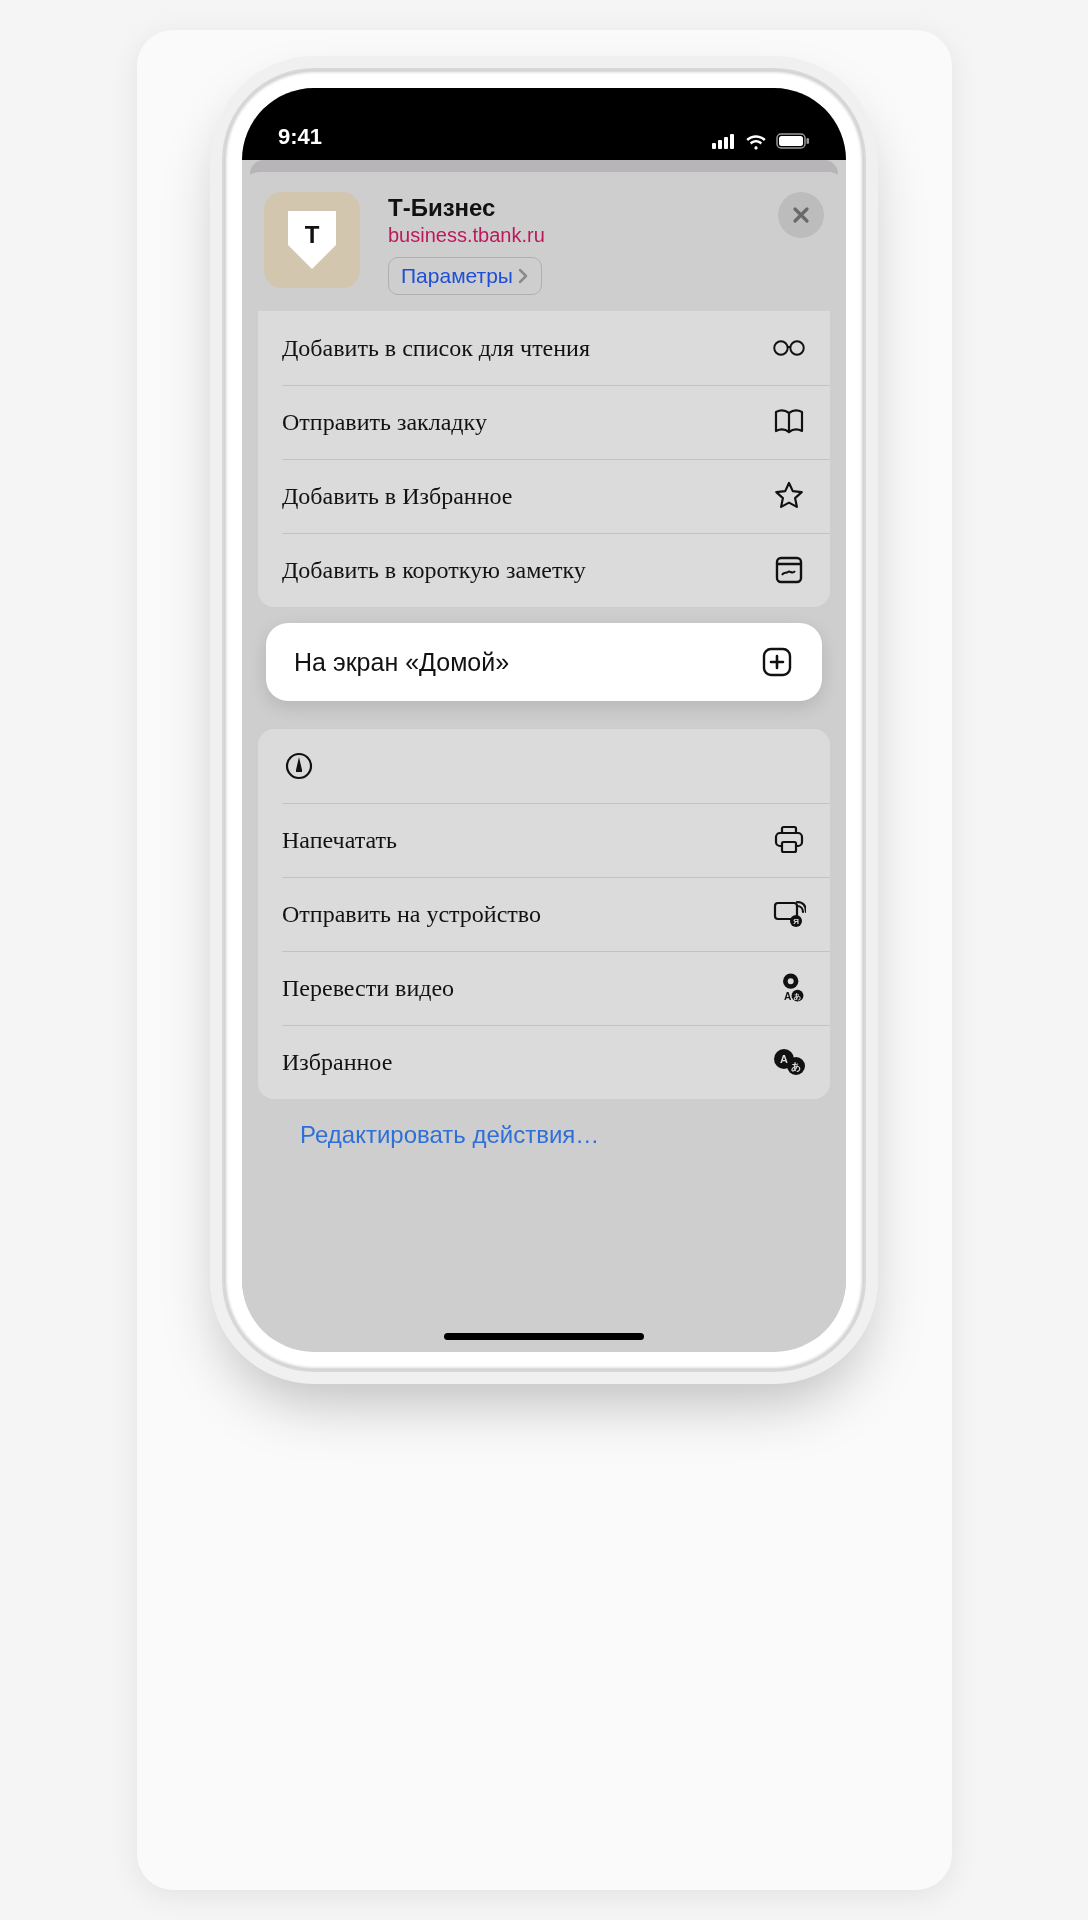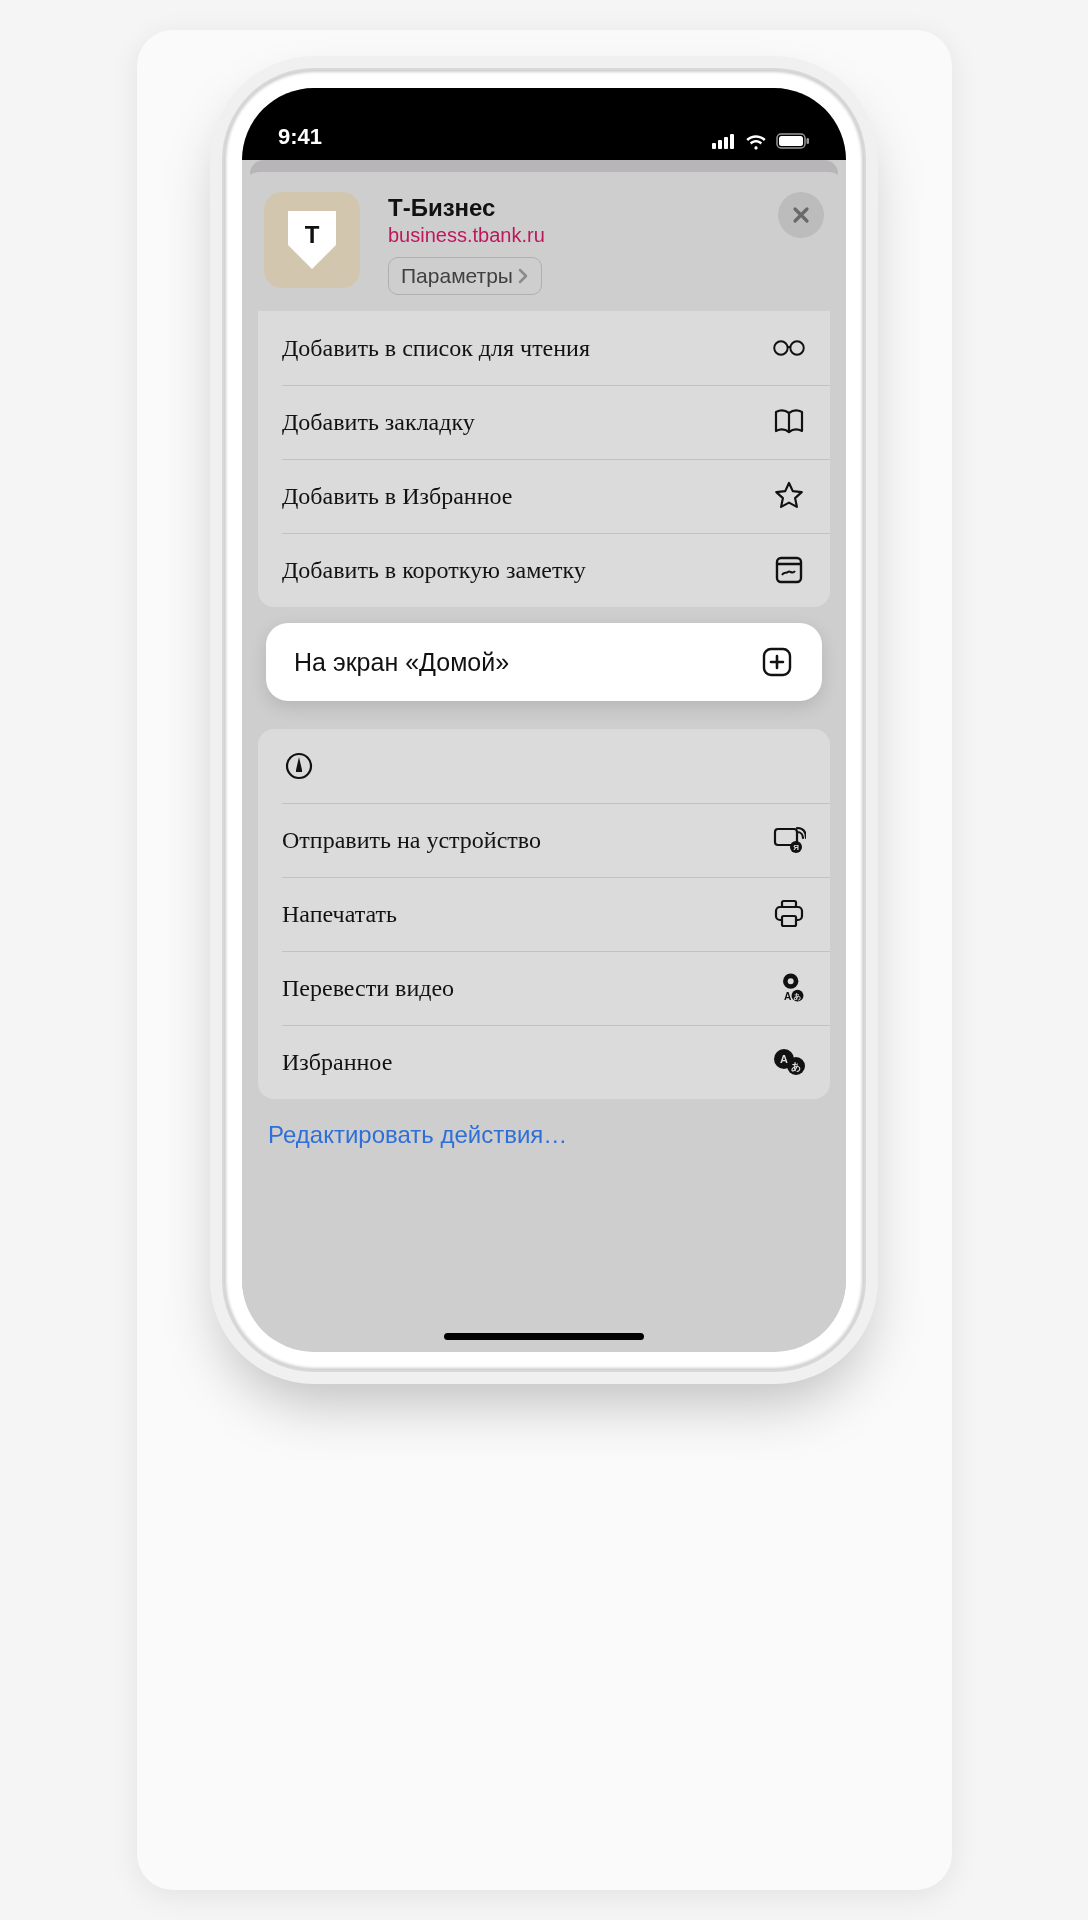--- a/index.html
+++ b/index.html
@@ -104,21 +104,21 @@
     .hdr-url { font-size: 20px; color: #be185d; margin-top: 2px; }
     .params-btn {
       margin-top: 10px;
       display: inline-flex;
       align-items: center;
       gap: 4px;
       border: 1.5px solid #b0afb0;
       border-radius: 10px;
       padding: 6px 12px;
       font-size: 21px;
-      color: #404040;
+      color: #1d4ed8;
       background: transparent;
     }
     .close-btn {
       width: 46px; height: 46px;
       border-radius: 50%;
       background: #bdbcbd;
       color: #6a696a;
       display: flex; align-items: center; justify-content: center;
       flex-shrink: 0;
     }
@@ -160,20 +160,21 @@
       font-size: 25px;
       font-weight: 500;
       color: #111;
       box-shadow: 0 6px 18px rgba(0,0,0,0.12);
     }
 
     .edit-link {
       color: #2e6fd8;
       font-size: 24px;
       padding: 22px 26px;
+      margin-left: 32px;
     }
 
     .home-indicator {
       position: absolute;
       bottom: 12px;
       left: 50%;
       transform: translateX(-50%);
       width: 200px;
       height: 7px;
       background: #000;
@@ -247,21 +248,21 @@
             <span class="row-label">Добавить в список для чтения</span>
             <span class="row-icon">
               <svg width="38" height="20" viewBox="0 0 38 20">
                   <circle cx="10" cy="10" r="7.5" stroke="#111" stroke-width="2.2" fill="none"></circle>
                   <circle cx="28" cy="10" r="7.5" stroke="#111" stroke-width="2.2" fill="none"></circle>
                   <path d="M17.2 9 h3.6" stroke="#111" stroke-width="2.2"></path>
                 </svg>
             </span>
           </div>
           <div class="row">
-            <span class="row-label">Добавить закладку</span>
+            <span class="row-label">Отправить закладку</span>
             <span class="row-icon">
               <svg width="34" height="28" viewBox="0 0 34 28">
                   <path d="M4 4c4-2 9-2 13 1 4-3 9-3 13-1v19c-4-2-9-2-13 1-4-3-9-3-13-1V4z M17 5v19" stroke="#111" stroke-width="2.2" fill="none" stroke-linejoin="round"></path>
                 </svg>
             </span>
           </div>
           <div class="row">
             <span class="row-label">Добавить в Избранное</span>
             <span class="row-icon">
               <svg width="32" height="32" viewBox="0 0 32 32">
@@ -295,42 +296,42 @@
           <div class="row">
             <span class="row-icon">
               <svg width="30" height="30" viewBox="0 0 30 30">
                   <circle cx="15" cy="15" r="12" stroke="#111" stroke-width="2.2" fill="none"></circle>
                   <path d="M15 6l-3 13h6L15 6z" fill="#111"></path>
                   <path d="M12 20h6" stroke="#111" stroke-width="2"></path>
                 </svg>
             </span>
           </div>
           <div class="row">
+            <span class="row-label">Напечатать</span>
+            <span class="row-icon">
+              <svg width="32" height="30" viewBox="0 0 32 30">
+                  <rect x="9" y="2" width="14" height="6" rx="1.5" stroke="#111" stroke-width="2.2" fill="none"></rect>
+                  <rect x="3" y="8" width="26" height="13" rx="4" stroke="#111" stroke-width="2.2" fill="none"></rect>
+                  <rect x="9" y="17" width="14" height="10" rx="1.5" stroke="#111" stroke-width="2.2" fill="#dcdbdc"></rect>
+                </svg>
+            </span>
+          </div>
+          <div class="row">
             <span class="row-label">Отправить на устройство</span>
             <span class="row-icon">
               <svg width="34" height="28" viewBox="0 0 34 28">
                   <rect x="3" y="3" width="22" height="16" rx="3" stroke="#111" stroke-width="2.2" fill="none"></rect>
                   <path d="M25 6c4 0 6 3 6 6" stroke="#111" stroke-width="2.2" fill="none" stroke-linecap="round"></path>
                   <path d="M25 2c6 0 9 4 9 10" stroke="#111" stroke-width="2.2" fill="none" stroke-linecap="round"></path>
                   <circle cx="24" cy="21" r="6" fill="#111"></circle>
                   <text x="24" y="24" text-anchor="middle" font-size="8" fill="#dcdbdc" font-weight="700">Я</text>
                 </svg>
             </span>
           </div>
           <div class="row">
-            <span class="row-label">Напечатать</span>
-            <span class="row-icon">
-              <svg width="32" height="30" viewBox="0 0 32 30">
-                  <rect x="9" y="2" width="14" height="6" rx="1.5" stroke="#111" stroke-width="2.2" fill="none"></rect>
-                  <rect x="3" y="8" width="26" height="13" rx="4" stroke="#111" stroke-width="2.2" fill="none"></rect>
-                  <rect x="9" y="17" width="14" height="10" rx="1.5" stroke="#111" stroke-width="2.2" fill="#dcdbdc"></rect>
-                </svg>
-            </span>
-          </div>
-          <div class="row">
             <span class="row-label">Перевести видео</span>
             <span class="row-icon">
               <svg width="40" height="36" viewBox="0 0 40 36">
                   <circle cx="22" cy="10" r="9" fill="#111"></circle>
                   <circle cx="22" cy="10" r="3.5" fill="#dcdbdc"></circle>
                   <text x="14" y="32" font-size="12" fill="#111" font-weight="700">A</text>
                   <circle cx="30" cy="27" r="7" fill="#111"></circle>
                   <text x="30" y="31" text-anchor="middle" font-size="9" fill="#dcdbdc" font-weight="700">あ</text>
                 </svg>
             </span>

